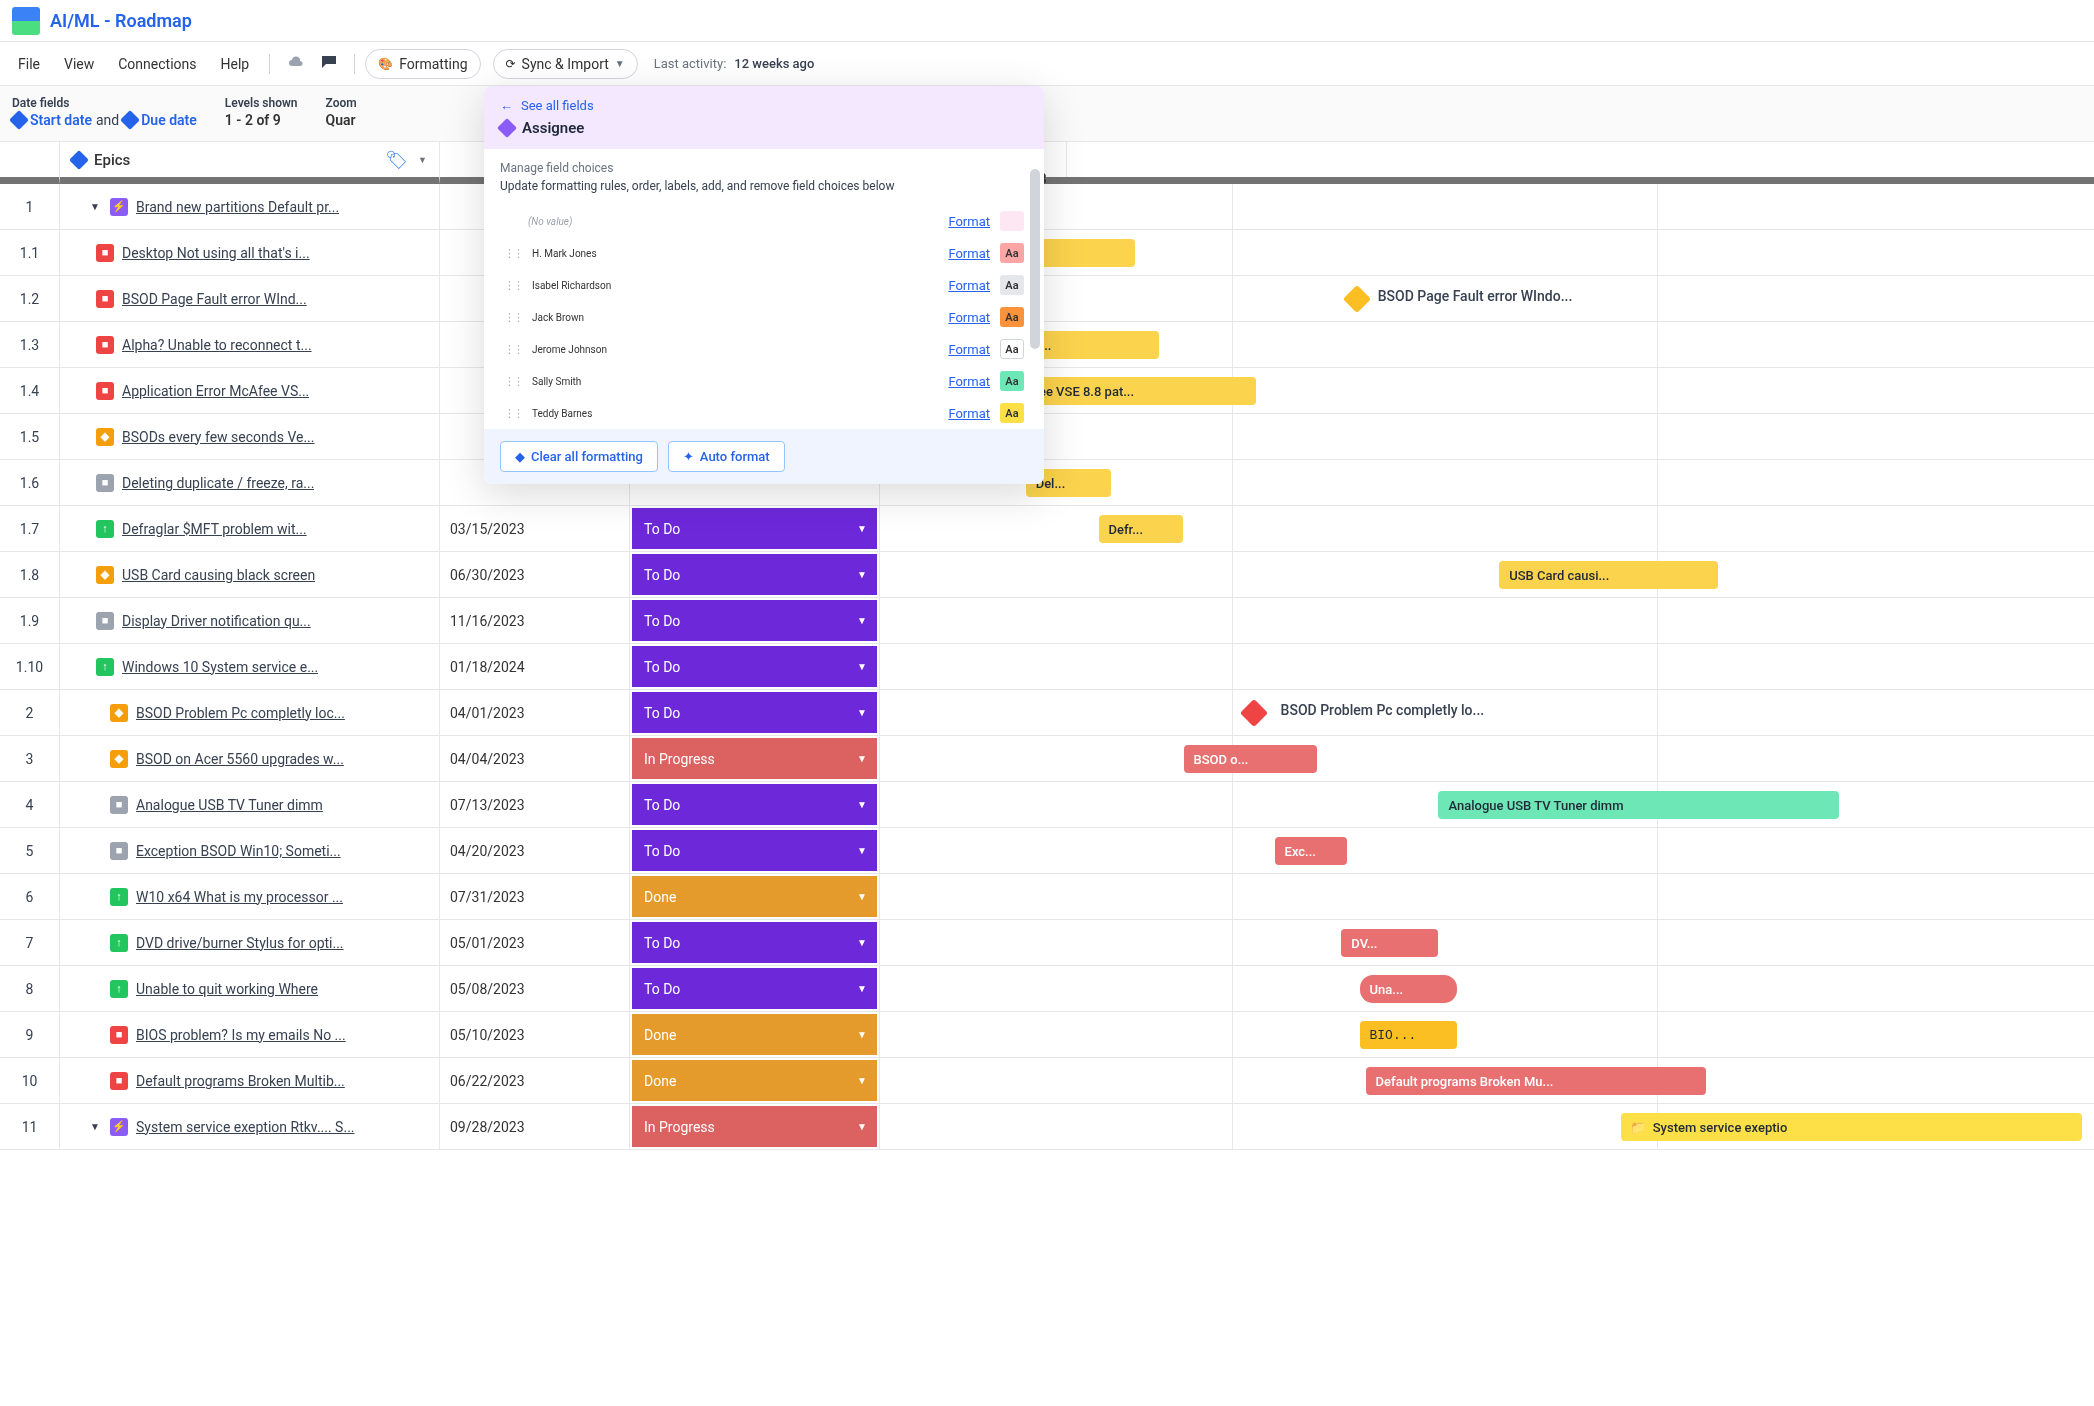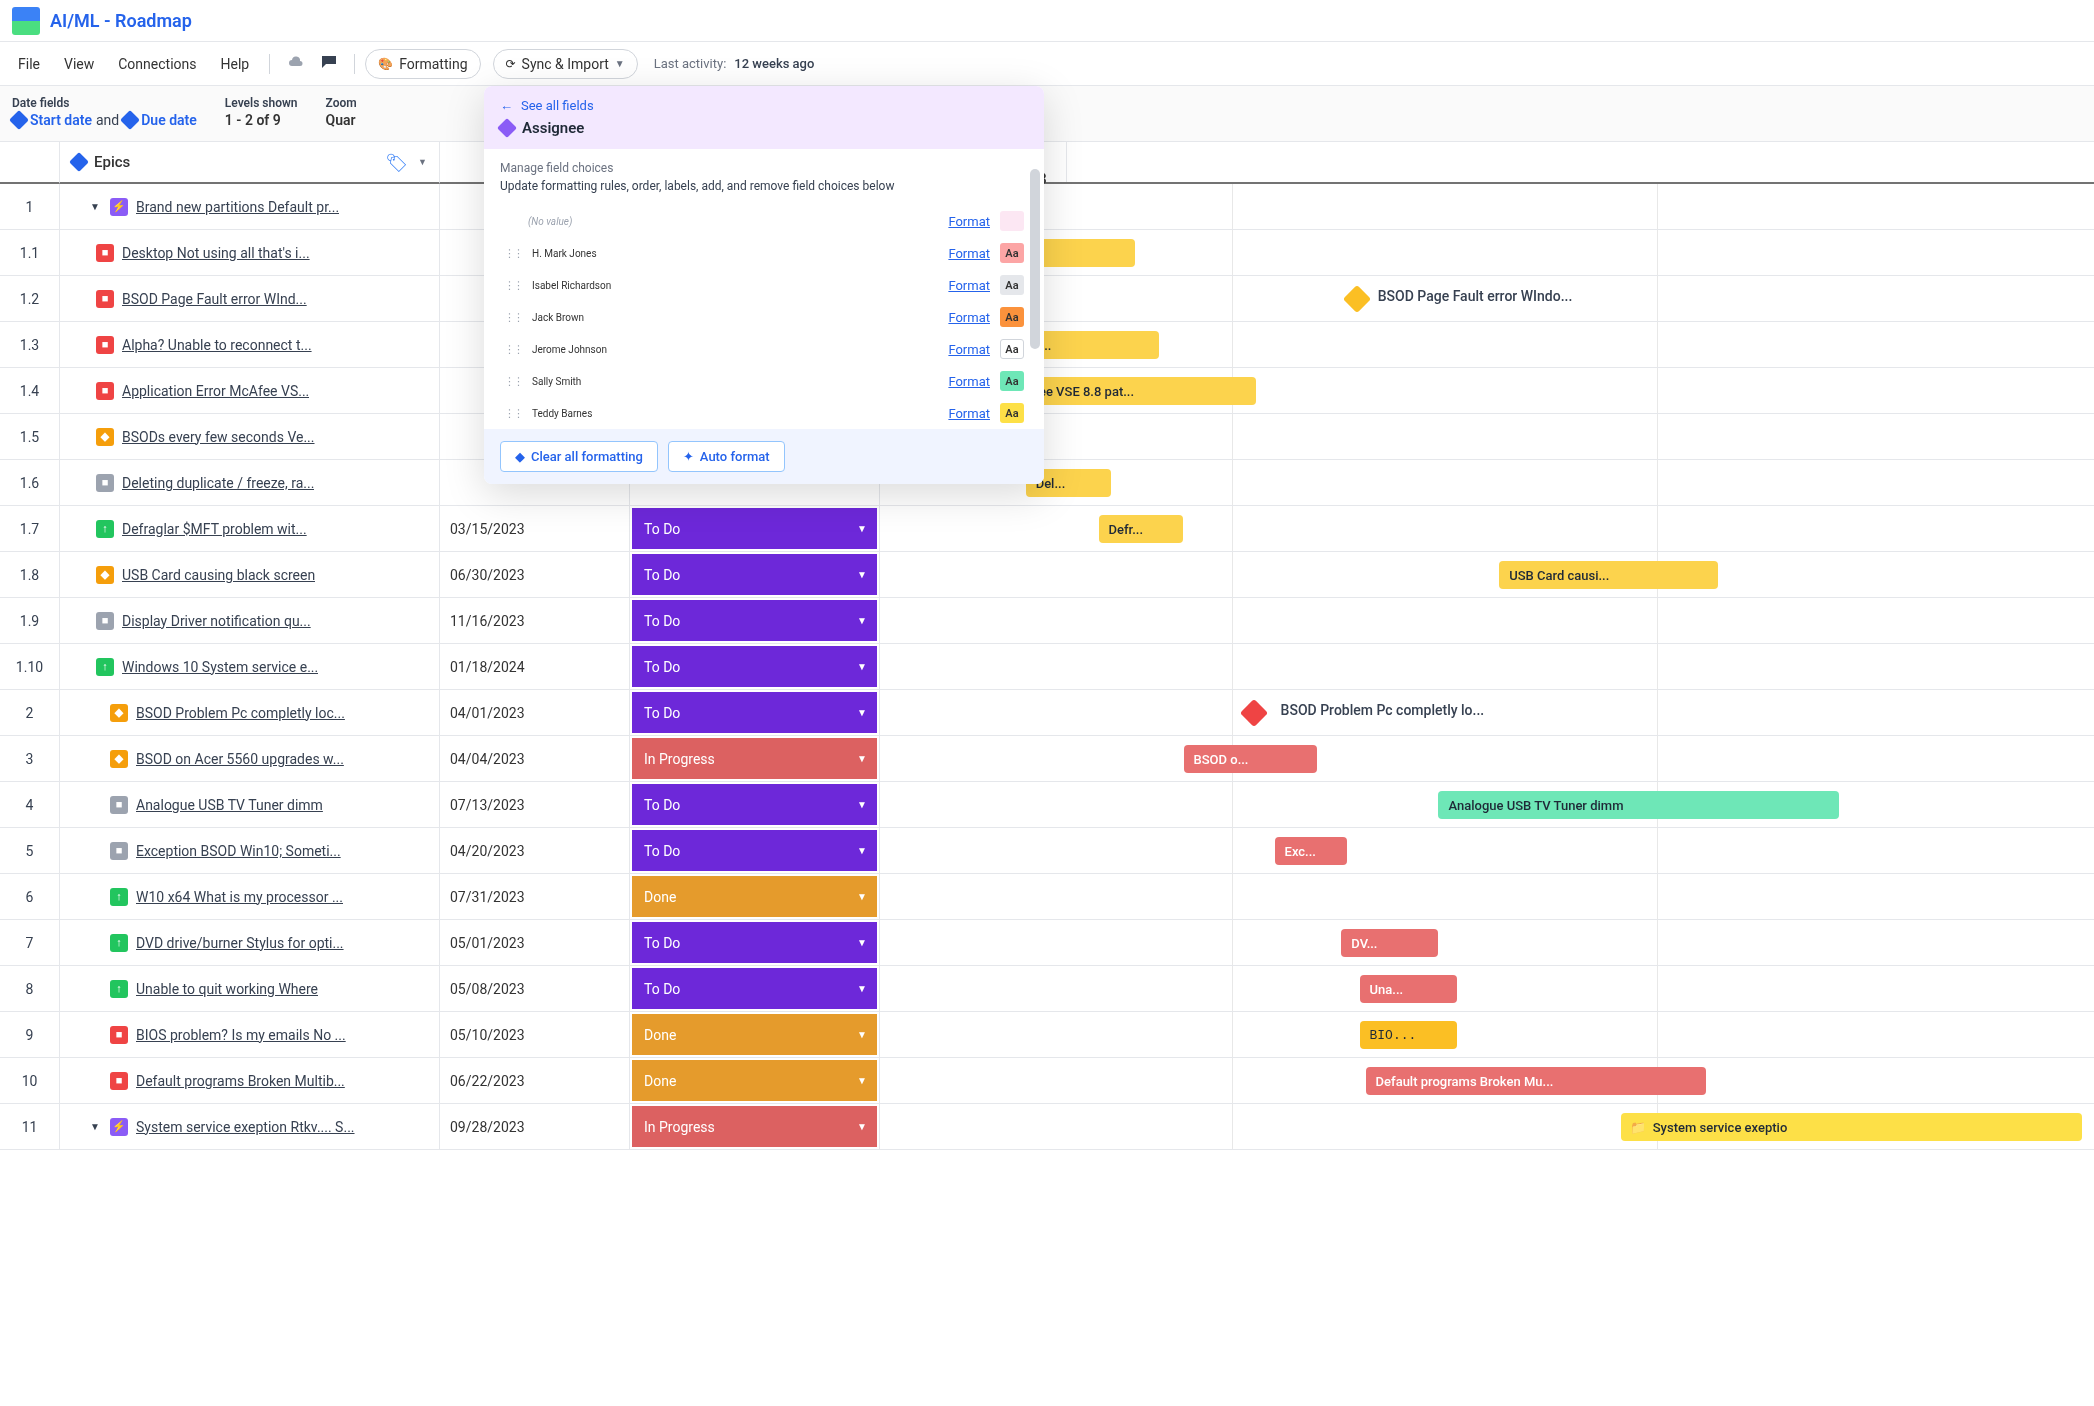--- a/index.html
+++ b/index.html
@@ -126,21 +126,21 @@
       grid-template-columns: 60px 380px 190px 250px 1fr;
     }
     .grid-header {
       position: sticky;
       top: 0;
       z-index: 5;
       display: contents;
     }
     .grid-header-cell {
       background: #fff;
-      border-bottom: 2px solid #737373;
+      border-bottom: 7px solid #737373;
       border-right: 1px solid #e5e7eb;
       padding: 10px 12px;
       font-weight: 500;
       display: flex;
       align-items: center;
       height: 42px;
       font-size: 15px;
     }
     .grid-row { display: contents; }
     .cell {
@@ -671,21 +671,21 @@
           <span class="icon-box icon-green">↑</span>
           <span class="epic-text">Unable to quit working Where</span>
         </div><div class="cell">05/08/2023</div><div class="cell status-cell">
           <div class="status-tag status-todo">
             <span>To Do</span>
             <span class="status-caret">▼</span>
           </div>
         </div><div class="cell timeline-cell">
           <div class="q-border" style="left: 29%;"></div>
           <div class="q-border" style="left: 64%;"></div>
-          <div class="timeline-bar bar-red" style="left: 39.5%; width: 8%;">
+          <div class="timeline-bar bar-red" style="left: 39.5%; width: 8%; border-radius: 13px;">
             <span>Una...</span>
           </div>
         </div></div>
       <div class="grid-row"><div class="cell idx">9</div><div class="cell epic-cell indent0">
           <span style="width: 12px;"></span>
           <span class="icon-box icon-red">■</span>
           <span class="epic-text">BIOS problem? Is my emails No ...</span>
         </div><div class="cell">05/10/2023</div><div class="cell status-cell">
           <div class="status-tag status-done">
             <span>Done</span>

